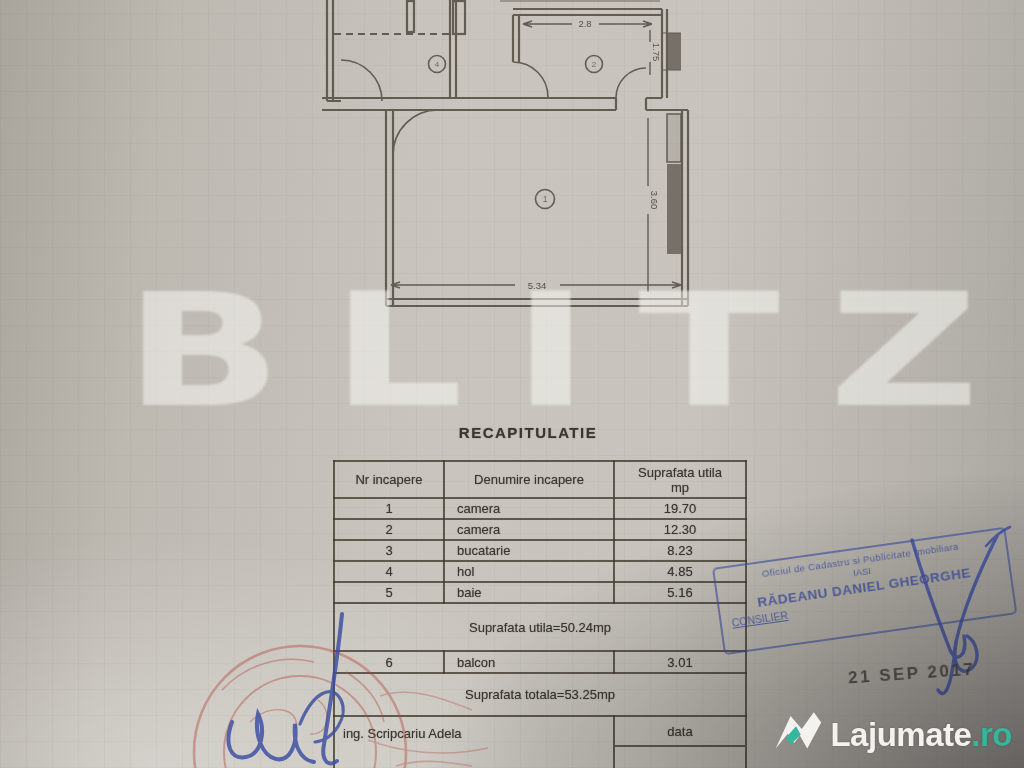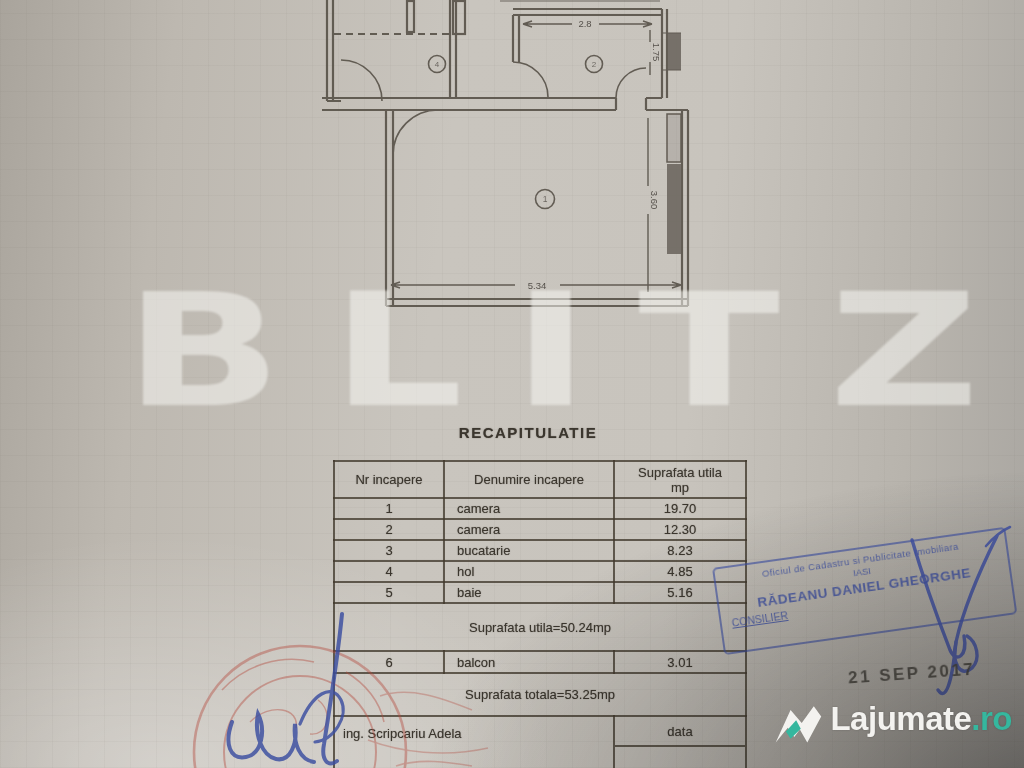--- a/index.html
+++ b/index.html
@@ -62,22 +62,22 @@
   .date-stamp{
     position:absolute;left:848px;top:664px;z-index:6;
     font-size:17px;font-weight:700;letter-spacing:2.5px;color:#45423c;
     transform:rotate(-4deg);filter:blur(.5px);opacity:.88;white-space:nowrap;
   }
   .corner-shade{
     position:absolute;inset:0;z-index:8;pointer-events:none;
     background:radial-gradient(135% 95% at 103% 105%, rgba(28,27,26,.55) 0%, rgba(28,27,26,.30) 20%, rgba(28,27,26,0) 46%);
   }
   .lajumate{
-    position:absolute;right:12px;bottom:20px;z-index:9;
-    display:flex;align-items:flex-start;gap:6px;
+    position:absolute;right:12px;bottom:14px;z-index:9;
+    display:flex;align-items:flex-end;gap:6px;
   }
   .lajumate .wordmark{
     font-size:33px;font-weight:700;letter-spacing:-.5px;color:#f3f2ef;
     text-shadow:0 0 2px rgba(0,0,0,.25);white-space:nowrap;
   }
   .lajumate .tld{color:#35b79e;}
 </style>
 </head>
 <body>
 

